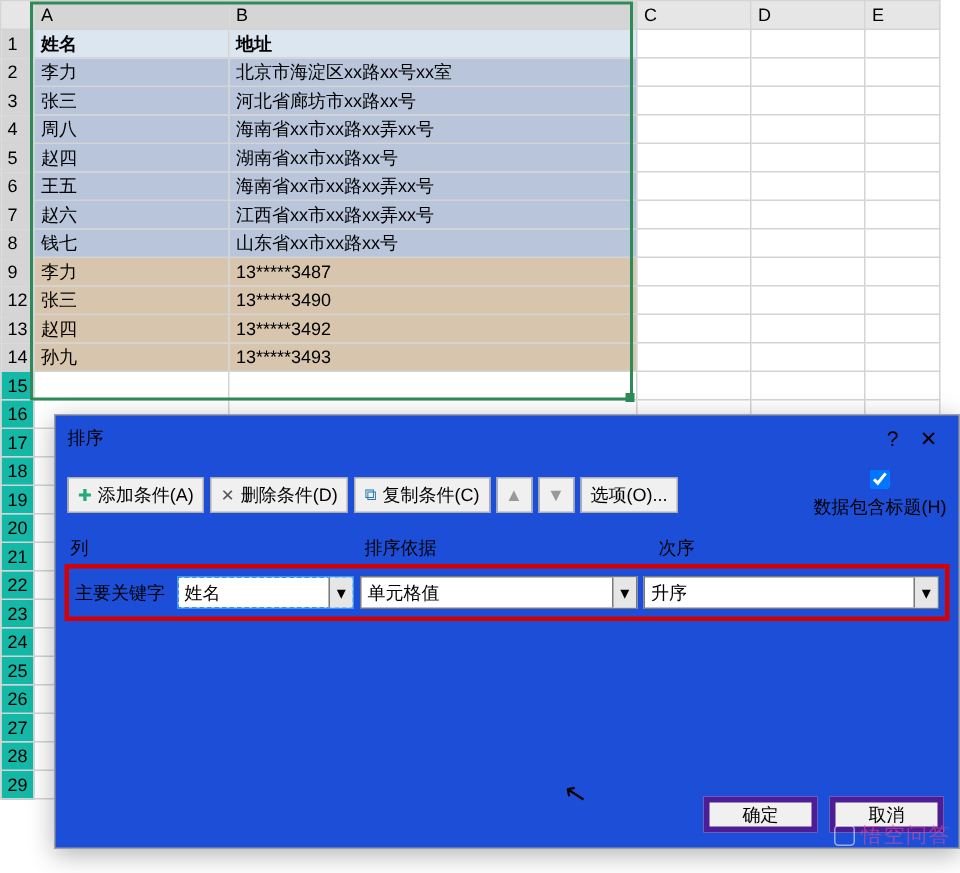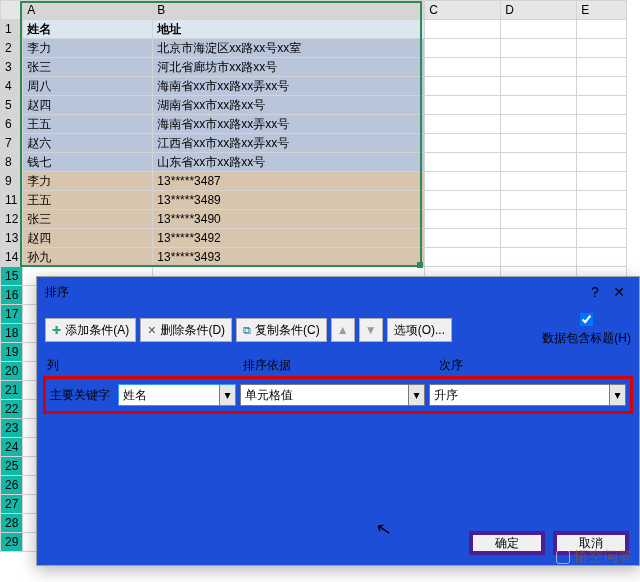--- a/index.html
+++ b/index.html
@@ -50,21 +50,21 @@
 .criteria-box { margin: 0 6px; border: 3px solid #d60000; height: 38px; display: flex; align-items: center; padding: 2px 4px; gap: 4px; }
 .lbl { font-size: 12px; padding-right: 4px; font-family: Liberation Serif, serif; }
 .combo { position: relative; height: 22px; border: 1px solid #7a7a7a; background: #fff; display: inline-flex; align-items: center; padding: 0 18px 0 4px; font-size: 12px; }
 .combo .arrow { position: absolute; right: 0; top: 0; width: 16px; height: 100%; border-left: 1px solid #7a7a7a; background: #e6e6e6; display: flex; align-items: center; justify-content: center; }
 .combo.sel { border: 1px dashed #000; outline: 1px solid #3399ff; outline-offset: -1px; }
 
 .dlg-buttons { position: absolute; right: 10px; bottom: 10px; display: flex; gap: 8px; }
 .btn { width: 76px; height: 24px; border: 4px solid #4c1d95; background: #f0f0f0; font-size: 12px; cursor: pointer; margin-top: 28px; }
 
 .cursor { position: absolute; left: 376px; top: 518px; font-size: 18px; color: #000; pointer-events: none; transform: rotate(-12deg); }
-.watermark { position: absolute; right: 6px; bottom: 16px; color: #a16207; opacity: 0.55; font-size: 14px; letter-spacing: 1px; pointer-events: none; }
+.watermark { position: absolute; right: 6px; bottom: 16px; color: #ec4899; opacity: 0.55; font-size: 14px; letter-spacing: 1px; pointer-events: none; }
 .watermark .logo { display:inline-block; width:14px; height:14px; border:1px solid #fff; border-radius:3px; vertical-align:middle; margin-right:4px; position:relative; }
 </style>
 </head>
 <body>
 
 <div class="sheet">
   <table class="grid" id="grid">
       <tbody>
         <tr>
           <th class="corner"></th>
@@ -135,28 +135,20 @@
           <td class="blue colA">钱七</td>
           <td class="blue colB">山东省xx市xx路xx号</td>
           <td class="empty colC"></td>
           <td class="empty colD"></td>
           <td class="empty colE"></td>
         </tr>
         <tr>
           <th class="rowhead sel">9</th>
           <td class="tan colA">李力</td>
           <td class="tan colB">13*****3487</td>
-          <td class="empty colC"></td>
-          <td class="empty colD"></td>
-          <td class="empty colE"></td>
-        </tr>
-        <tr>
-          <th class="rowhead sel">11</th>
-          <td class="tan colA">王五</td>
-          <td class="tan colB">13*****3489</td>
           <td class="empty colC"></td>
           <td class="empty colD"></td>
           <td class="empty colE"></td>
         </tr>
         <tr>
           <th class="rowhead sel">12</th>
           <td class="tan colA">张三</td>
           <td class="tan colB">13*****3490</td>
           <td class="empty colC"></td>
           <td class="empty colD"></td>

